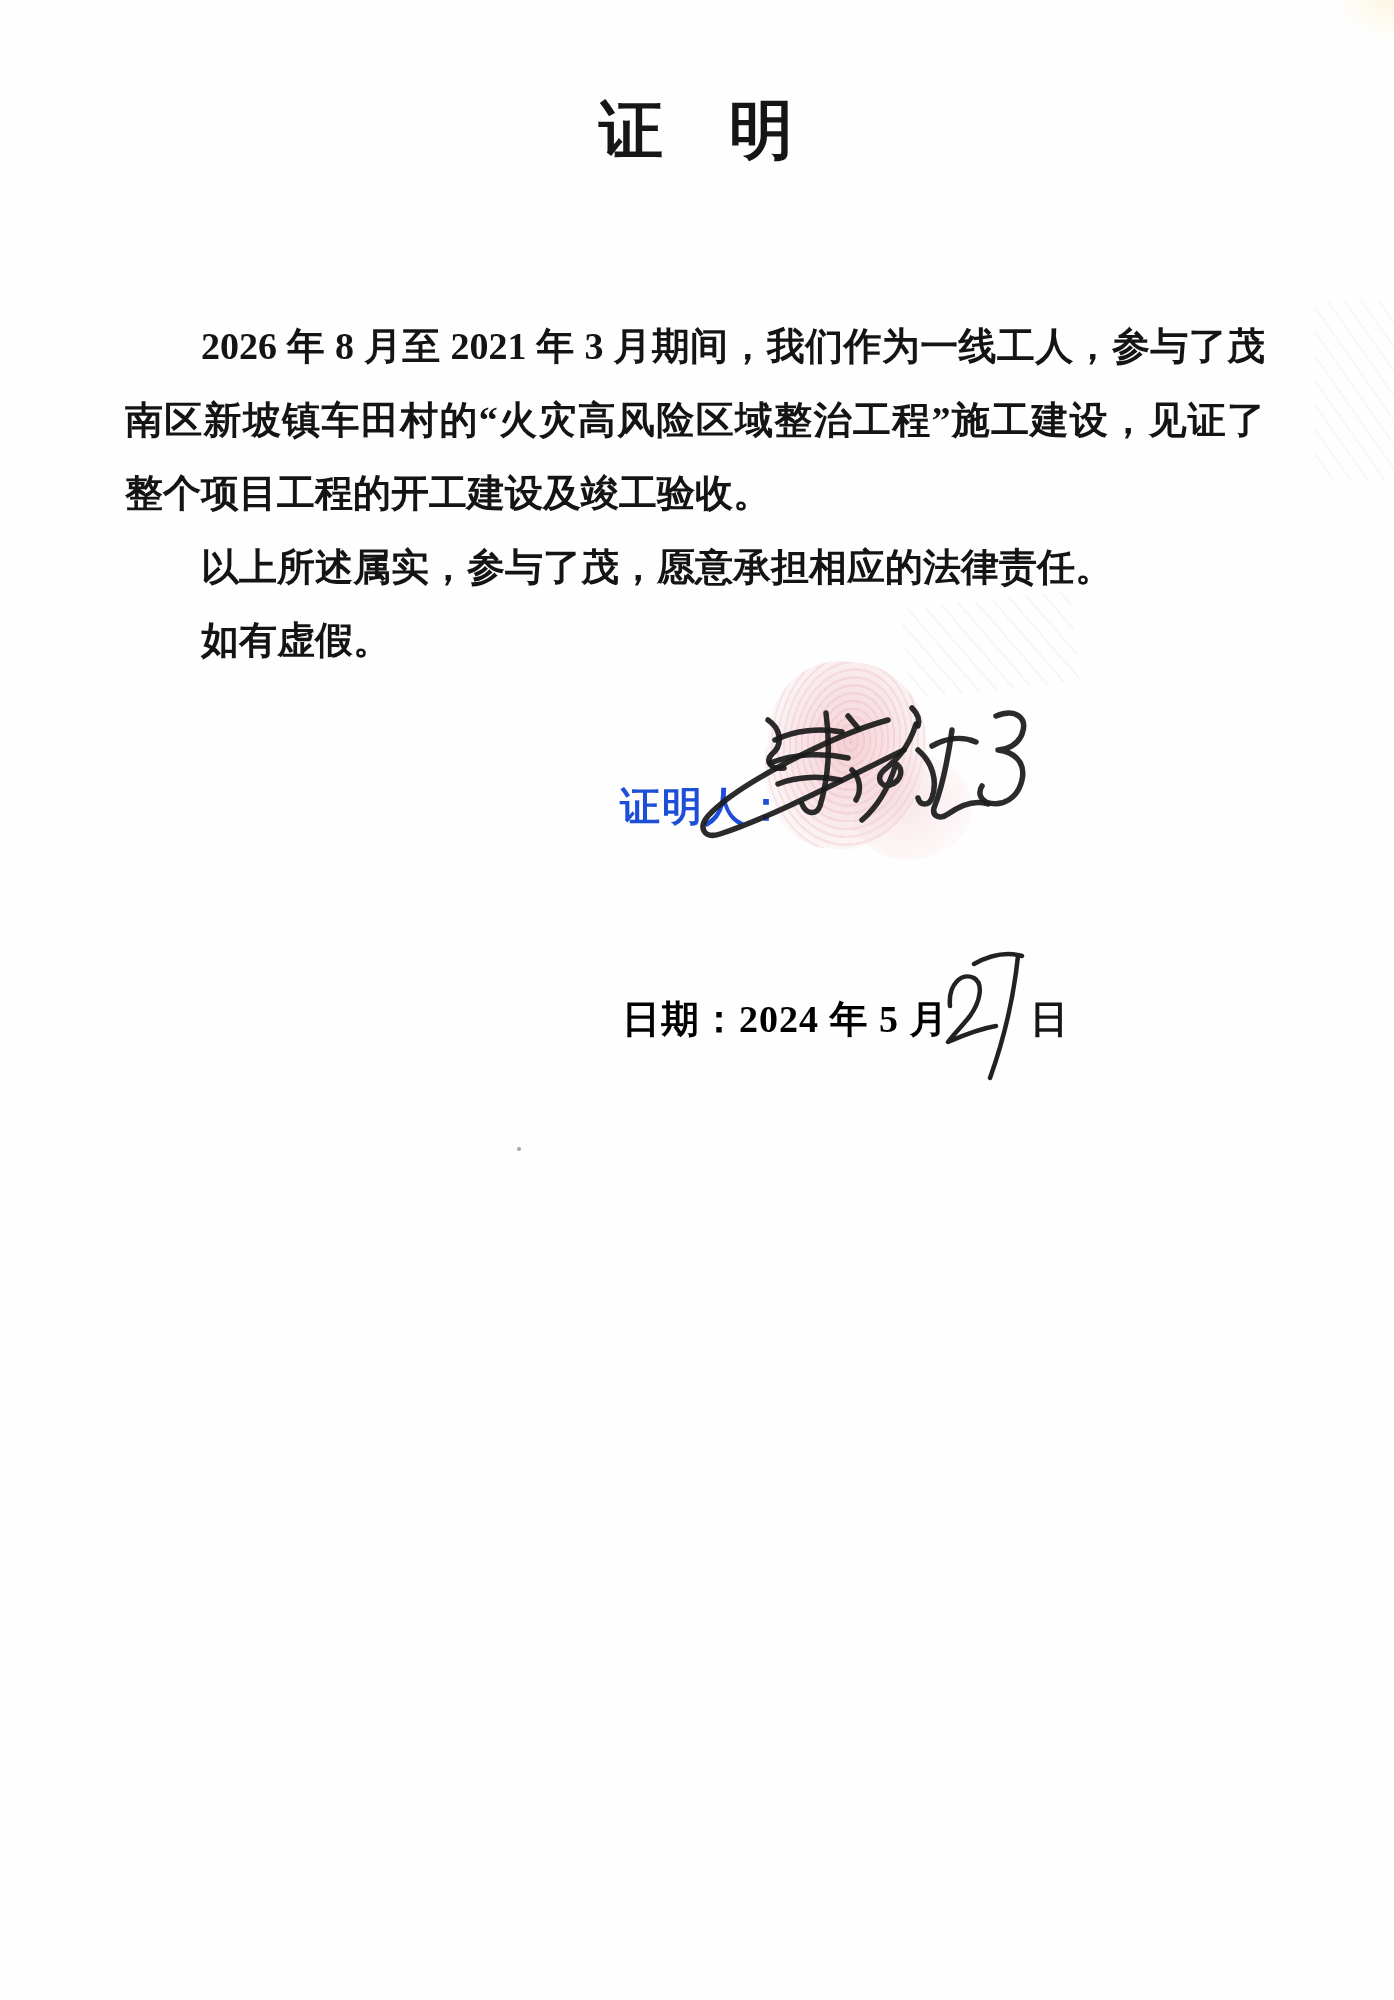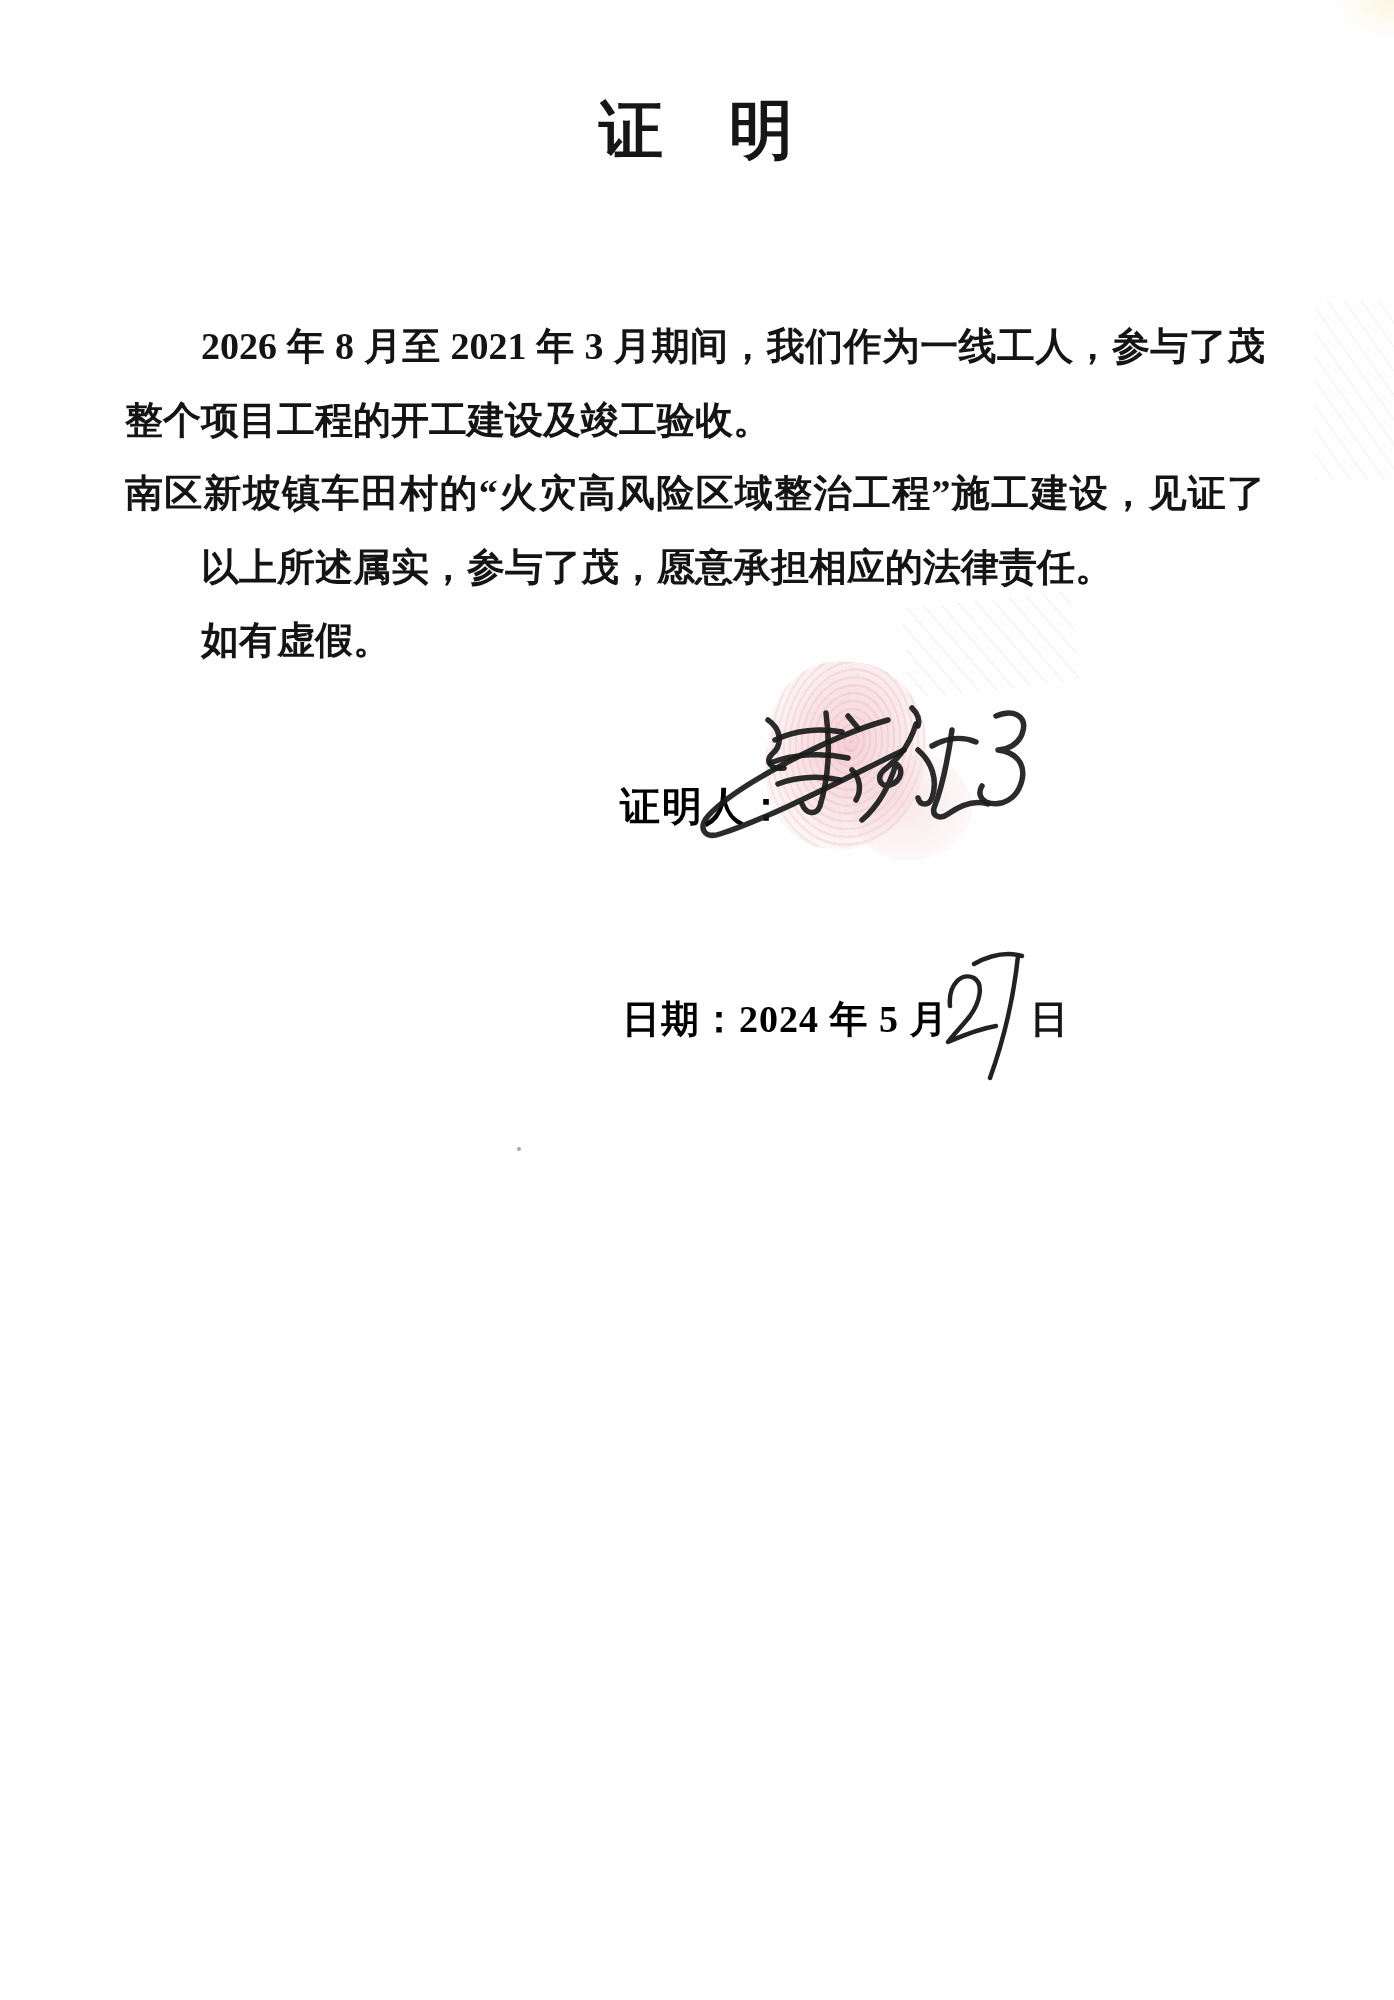--- a/index.html
+++ b/index.html
@@ -27,21 +27,21 @@
   .body-text{
     position:absolute;left:125px;top:310px;width:1140px;
     font-size:38px;line-height:73.5px;font-weight:700;
     color:#141414;
   }
   .body-line{white-space:nowrap;}
   .body-line.justify{white-space:normal;text-align:justify;text-align-last:justify;}
   .body-line.indent{text-indent:2em;}
   .sig-label{
     position:absolute;left:620px;top:779px;
-    font-size:40px;font-weight:700;letter-spacing:2px;color:#000000;
+    font-size:40px;font-weight:700;letter-spacing:2px;color:#1d4ed8;
     white-space:nowrap;
   }
   .fingerprint{
     position:absolute;left:766px;top:662px;width:160px;height:188px;
     border-radius:48% 52% 55% 45% / 42% 50% 58% 50%;
     transform:rotate(7deg);
     background:
       repeating-radial-gradient(ellipse at 52% 42%,
         rgba(214,115,130,0.13) 0px, rgba(214,115,130,0.13) 2px,
         rgba(255,255,255,0) 2px, rgba(255,255,255,0) 6px),
@@ -89,22 +89,22 @@
 <body>
 
 <div class="page">
 
   <div class="tint-topright"></div>
 
   <div class="title">证 明</div>
 
   <div class="body-text">
     <div class="body-line justify indent">2026 年 8 月至 2021 年 3 月期间，我们作为一线工人，参与了茂</div>
+    <div class="body-line justify">南区新坡镇车田村的“火灾高风险区域整治工程”施工建设，见证了</div>
     <div class="body-line">整个项目工程的开工建设及竣工验收。</div>
-    <div class="body-line justify">南区新坡镇车田村的“火灾高风险区域整治工程”施工建设，见证了</div>
     <div class="body-line indent">以上所述属实，参与了茂，愿意承担相应的法律责任。</div>
     <div class="body-line indent">如有虚假。</div>
   </div>
 
   <div class="fingerprint"></div>
   <div class="fingerprint-lobe"></div>
 
   <div class="sig-label">证明人：</div>
 
   <svg class="sig-svg" viewBox="0 0 360 195" role="img" aria-label="黎永旭">

